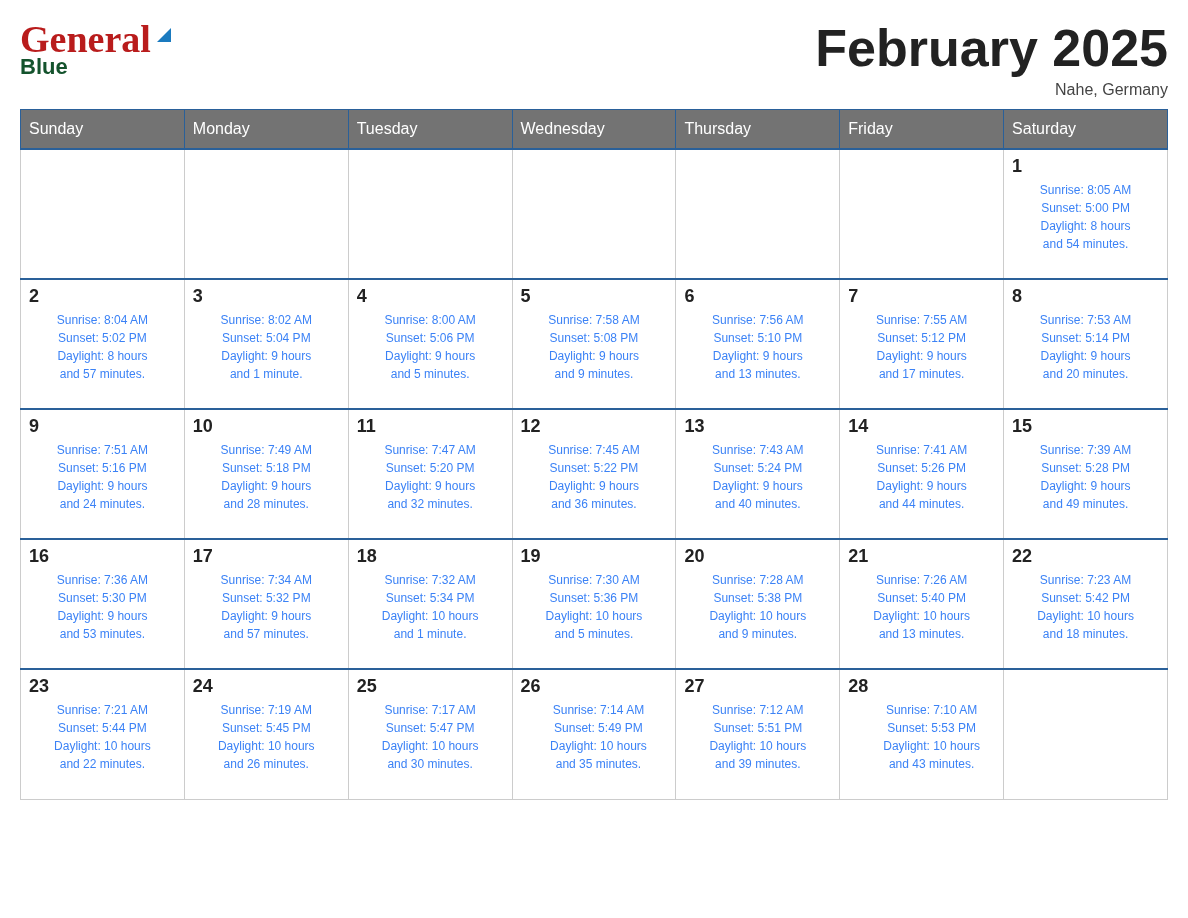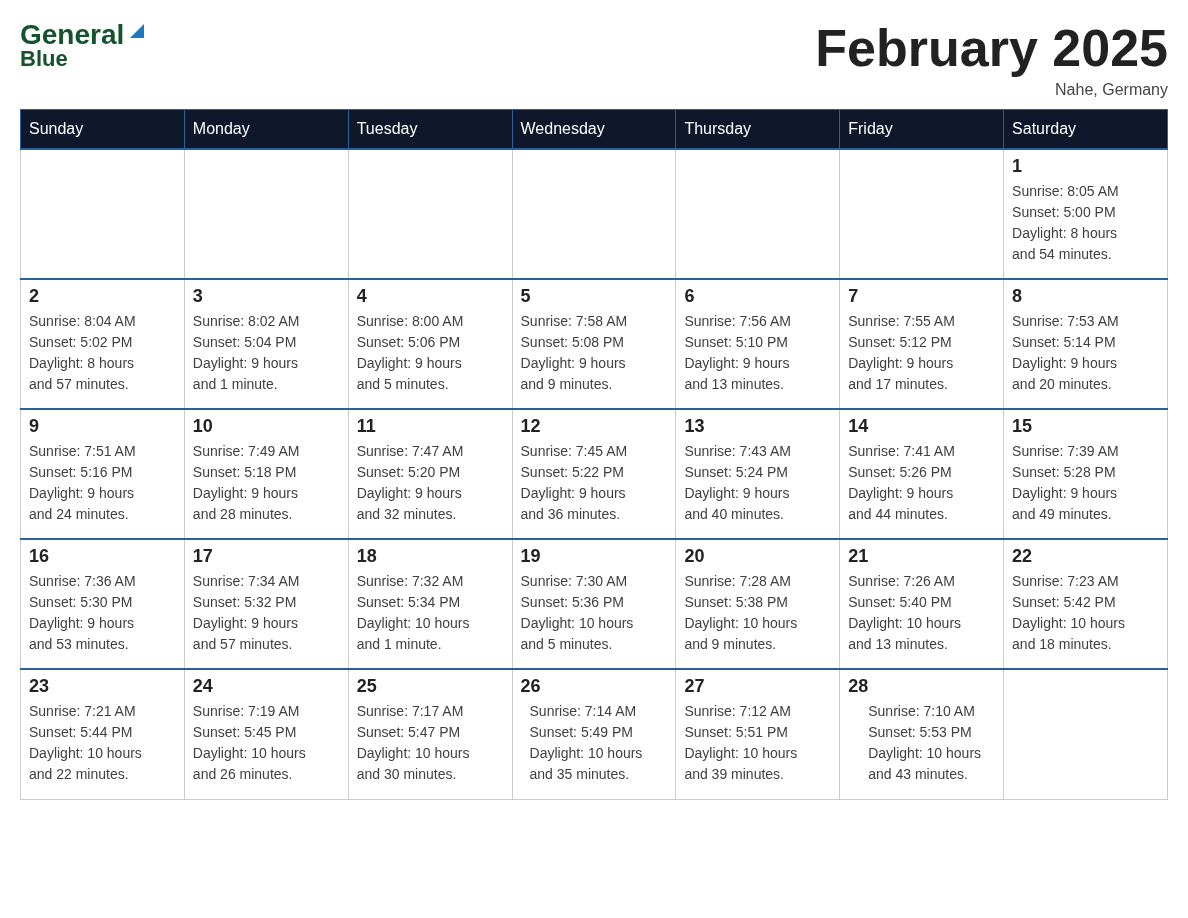--- a/index.html
+++ b/index.html
@@ -15,24 +15,25 @@
       justify-content: space-between;
       align-items: flex-start;
       margin-bottom: 10px;
     }
     .logo {
       display: flex;
       flex-direction: column;
       align-items: flex-start;
     }
     .logo-text {
-      font-size: 28px;
+      font-size: 38px;
       font-weight: bold;
-      color: #14532d;
+      color: #b91c1c;
       line-height: 1;
+      font-family: Liberation Serif, serif;
     }
     .logo-blue-line {
       color: #14532d;
       font-size: 22px;
       font-weight: bold;
       margin-top: -4px;
     }
     .title-area {
       text-align: right;
     }
@@ -46,21 +47,21 @@
       font-size: 16px;
       color: #444;
       margin-top: 4px;
     }
     .calendar {
       width: 100%;
       border-collapse: collapse;
       margin-top: 10px;
     }
     .calendar th {
-      background-color: #0f172a;
+      background-color: #737373;
       color: #fff;
       padding: 10px 8px;
       font-size: 16px;
       font-weight: normal;
       text-align: left;
       border: 1px solid #2a6099;
     }
     .calendar td {
       border: 1px solid #ccc;
       vertical-align: top;
@@ -69,23 +70,24 @@
       min-height: 110px;
       height: 130px;
     }
     .day-number {
       font-size: 18px;
       font-weight: bold;
       color: #222;
       margin-bottom: 4px;
     }
     .day-info {
-      font-size: 14px;
-      color: #404040;
+      font-size: 12px;
+      color: #3b82f6;
       line-height: 1.5;
+      text-align: center;
     }
     .empty-cell {
       background: #fff;
     }
     .week-row td {
       border-top: 2px solid #2a6099;
     }
   </style>
 </head>
 <body>

